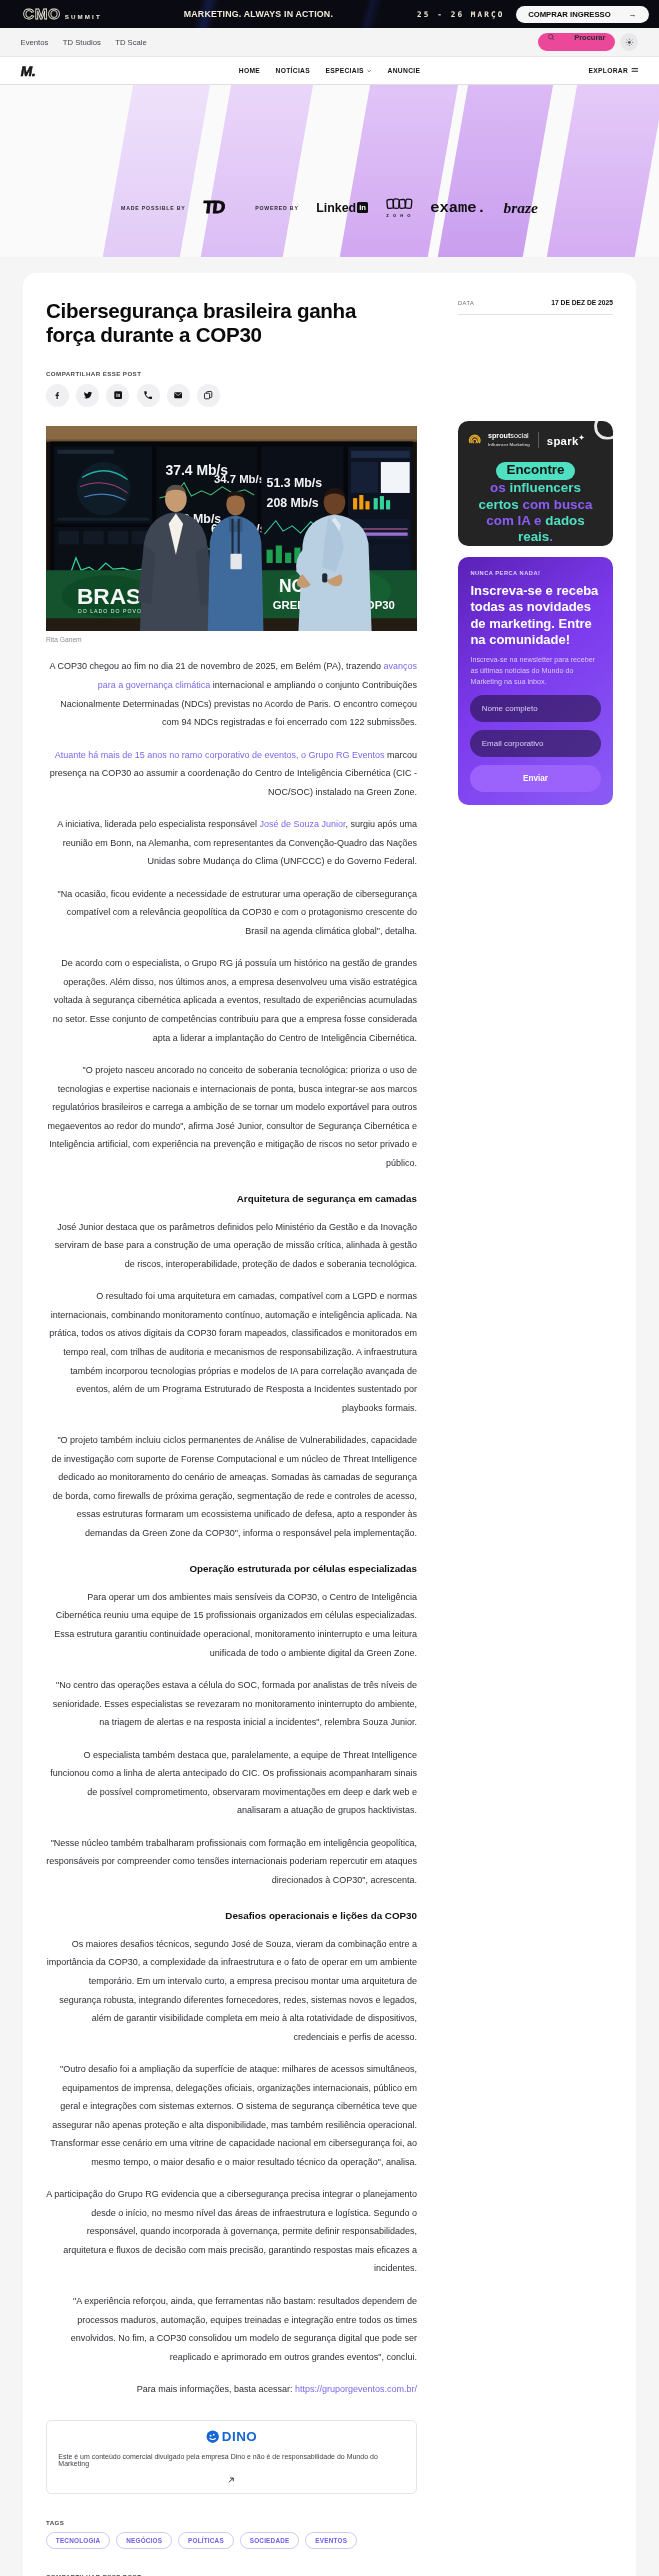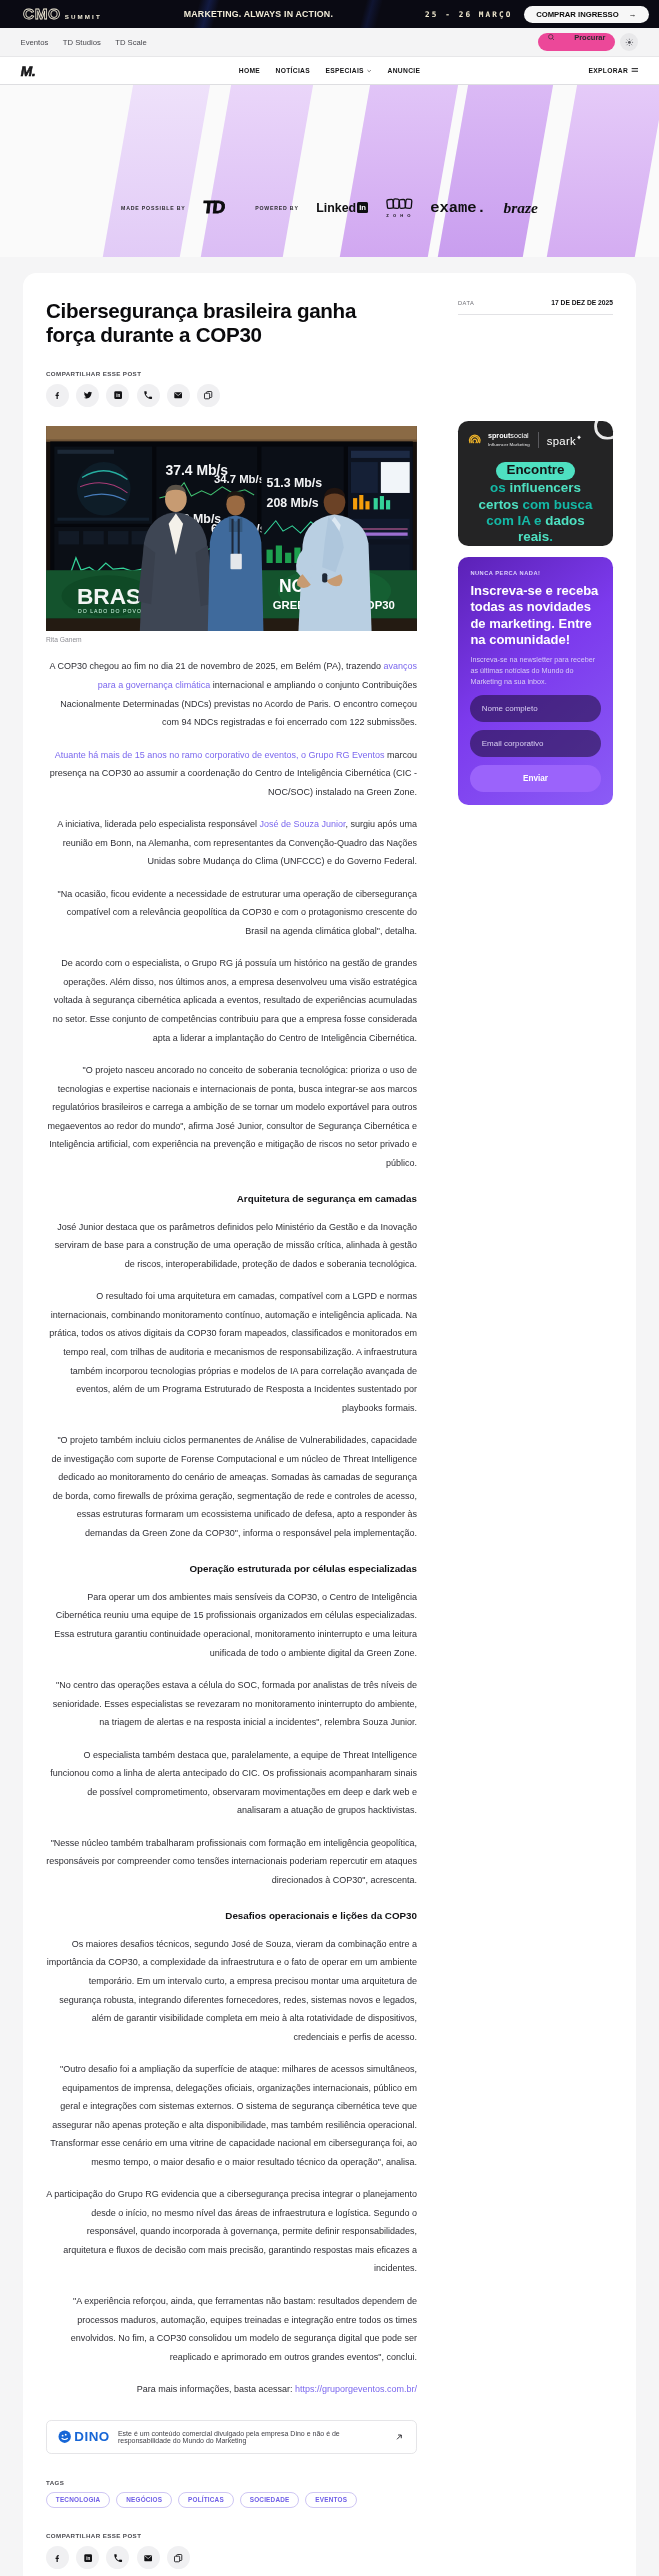--- a/index.html
+++ b/index.html
@@ -9,21 +9,21 @@
   .promo { height:28px; background:
       linear-gradient(105deg, transparent 30%, rgba(40,70,190,.28) 31.5%, transparent 33%),
       linear-gradient(105deg, transparent 55%, rgba(40,70,190,.18) 56%, transparent 57.5%),
       #0a0a13;
       display:flex; align-items:center; padding:0 10.3px 0 23px; }
   .cmo-logo { display:flex; align-items:baseline; gap:4.1px; }
   .cmo-main { font-size:15.5px; font-weight:900; letter-spacing:0.5px; color:transparent; -webkit-text-stroke:0.8px #f2ecd8; }
   .cmo-sub { font-size:6.2px; letter-spacing:2.1px; color:#f2ecd8; font-weight:600; }
   .promo-tag { margin-left:82px; color:#f2ecd8; font-weight:800; font-size:8.8px; letter-spacing:0.2px; font-stretch:condensed;text-align:center; }
   .promo-dates { margin-left:auto; color:#f0e9cf; font-weight:700; font-size:7.7px; letter-spacing:2.1px; font-family:"DejaVu Sans Mono",monospace; }
-  .promo-cta { margin-left:11.3px; background:#f7f7f7; color:#0b0b0b; border:none; height:17px; padding:0 12.4px; border-radius:10.3px; font-size:7.7px; font-weight:800; display:flex; align-items:center; gap:10px; cursor:pointer; }
+  .promo-cta { margin-left:11.3px; background:#f7f7f7; color:#0b0b0b; border:none; height:17px; padding:0 12.4px; border-radius:10.3px; font-size:7.7px; font-weight:800; display:flex; align-items:center; gap:18px; cursor:pointer; }
 
   
   .subnav { height:29px; background:#f4f4f5; border-bottom:0.5px solid #e7e7e9; display:flex; align-items:center; padding:0 20.6px; }
   .subnav a { text-decoration:none; color:#47474d; font-size:7.7px; margin-right:14.4px; }
   .search-pill { margin-left:auto; height:18.5px; background:#ec4899; border:none; border-radius:9.3px; padding:0 9.3px; display:flex; align-items:flex-start; gap:19px; font-size:7.5px; font-weight:700; color:#2c2c30; cursor:pointer; }
   .theme-btn { width:18.5px; height:18.5px; margin-left:5.2px; background:#e8e8ea; border:none; border-radius:50%; display:flex; align-items:center; justify-content:center; color:#55555c; cursor:pointer; }
 
   
   .mainnav { height:28px; background:#fff; border-bottom:0.5px solid #dedee1; display:flex; align-items:center; padding:0 20.6px; position:relative; }
   .mm-logo { font-size:14px; font-weight:900; -webkit-text-stroke:0.5px #000; transform:skewX(-10deg); letter-spacing:-0.5px; }
@@ -53,43 +53,43 @@
   .headline { font-size:20.6px; line-height:1.2; font-weight:800; letter-spacing:-0.3px; color:#0b0b0d; max-width:330px; }
   .share-label { margin-top:21.6px; font-size:6.2px; letter-spacing:0.4px; color:#4c4c52; font-weight:600; }
   .share-row { display:flex; gap:7.2px; margin-top:7.2px; }
   .share-btn { width:23px; height:23px; border-radius:50%; background:#f0f0f2; border:none; display:flex; align-items:center; justify-content:center; color:#131316; cursor:pointer; }
   .photo-wrap { margin-top:19.6px; }
   .caption { font-size:6.7px; color:#8e8e94; margin-top:5.2px; }
   .body-text { margin-top:13.4px;text-align:right; }
   .body-text p { font-size:9px; line-height:2.06; color:#2e2e34; margin:14px 0; }
   .body-text h3 { font-size:9.8px; font-weight:800; color:#111114; margin:20.6px 0 4.1px; }
   .lnk { color:#7b68ee; cursor:pointer; }
-  .dino-box { margin-top:21.6px; border:0.5px solid #e5e5e8; border-radius:5.2px; padding:8.2px 11.3px; display:flex; align-items:center; gap:8.2px; }
+  .dino-box { margin-top:21.6px; border:0.5px solid #e5e5e8; border-radius:5.2px; padding:8.2px 11.3px; display:flex; align-items:center; gap:8.2px;flex-direction:column; }
   .dino-brand { display:flex; align-items:center; gap:2.6px; }
   .dino-word { font-size:13.4px; font-weight:900; color:#1766d6; letter-spacing:0.5px; }
   .dino-text { flex:1; font-size:7px; color:#3f3f46; }
   .tags-label { margin-top:25px; font-size:6.2px; letter-spacing:0.4px; color:#4c4c52; font-weight:600; }
   .tags-row { display:flex; gap:6.2px; margin-top:6.2px; flex-wrap:wrap; }
   .tag-pill { border:0.5px solid #cfc7f4; border-radius:8.8px; padding:3.6px 8.8px; font-size:6.4px; font-weight:700; letter-spacing:0.2px; color:#6d5ce6; background:#fff; cursor:pointer; }
 
   
   .data-block { display:flex; justify-content:space-between; align-items:baseline; padding-bottom:8.2px; border-bottom:0.5px solid #e2e2e5; }
   .data-label { font-size:5.7px; letter-spacing:0.5px; color:#6f6f76; }
   .data-value { font-size:6.7px; font-weight:800; color:#0f0f12; }
   .ad-card { margin-top:106px; background:#242425; border-radius:10.3px; overflow:hidden; position:relative; color:#fff; }
   .ad-ring { position:absolute; top:-8.2px; right:-8.2px; width:27px; height:27px; border:3.1px solid #fff; border-radius:50%; clip-path:inset(8.2px 8.2px 0 0); opacity:.9; }
   .ad-head { display:flex; align-items:center; gap:5.2px; padding:11.3px 9.3px 2.1px; }
   .sprout-txt b { font-size:7.2px; } .sprout-txt { font-size:7.2px; line-height:1.1; }
   .sprout-sub { font-size:4.4px; color:#e9e9ea; letter-spacing:0.1px; }
   .ad-div { width:0.5px; height:15.5px; background:#5a5a5e; margin:0 3.1px; }
-  .spark { font-size:11.3px; font-weight:400; letter-spacing:0.3px; }
+  .spark { font-size:11.3px; font-weight:700; letter-spacing:0.3px; }
   .spark sup { color:#fff; font-size:7.2px; }
   .ad-headline { text-align:center; margin-top:12px; font-weight:800; font-size:13.4px; line-height:1.22; }
   .ad-pill { display:inline-block; background:#4ee0c1; color:#131315; border-radius:11.3px; padding:0.5px 10.3px 1.5px; }
-  .ad-w { color:#14b8a6; } .ad-t { color:#4ee0c1; }
+  .ad-w { color:#8b5cf6; } .ad-t { color:#4ee0c1; }
   .ad-visual { position:relative; height:77px; margin-top:7.2px; }
   .laptop { position:absolute; border-radius:4.1px; }
   .lap-red { left:-6.2px; top:9.3px; width:77px; height:54px; background:#c2244d; transform:rotate(-10deg); box-shadow:0 4.1px 9.3px rgba(0,0,0,.5); }
   .lap-teal { right:-7.2px; top:5.2px; width:85px; height:59px; background:#35dfc3; transform:rotate(7deg); box-shadow:0 4.1px 9.3px rgba(0,0,0,.5); }
   .lap-screen { position:absolute; inset:3.6px 5.2px 11.3px; background:#f5f2f0; border-radius:2.1px; overflow:hidden; }
   .scr-tile { position:absolute; border-radius:1px; }
   .ad-cta { position:absolute; left:50%; transform:translateX(-50%); bottom:14.4px; background:#f0b429; color:#131313; font-weight:900; font-size:9.8px; border:none; border-radius:13.4px; padding:5.7px 15.5px; cursor:pointer; box-shadow:0 3.1px 7.2px rgba(0,0,0,.45); }
 
   .side-news { margin-top:11.3px; border-radius:10.3px; padding:13.4px 12.4px; background:linear-gradient(140deg,#5b21b6 0%, #7c3aed 45%, #8b5cf6 100%); color:#fff; }
   .sn-label { font-size:5.7px; letter-spacing:0.5px; color:#ded4fb; font-weight:700; }

